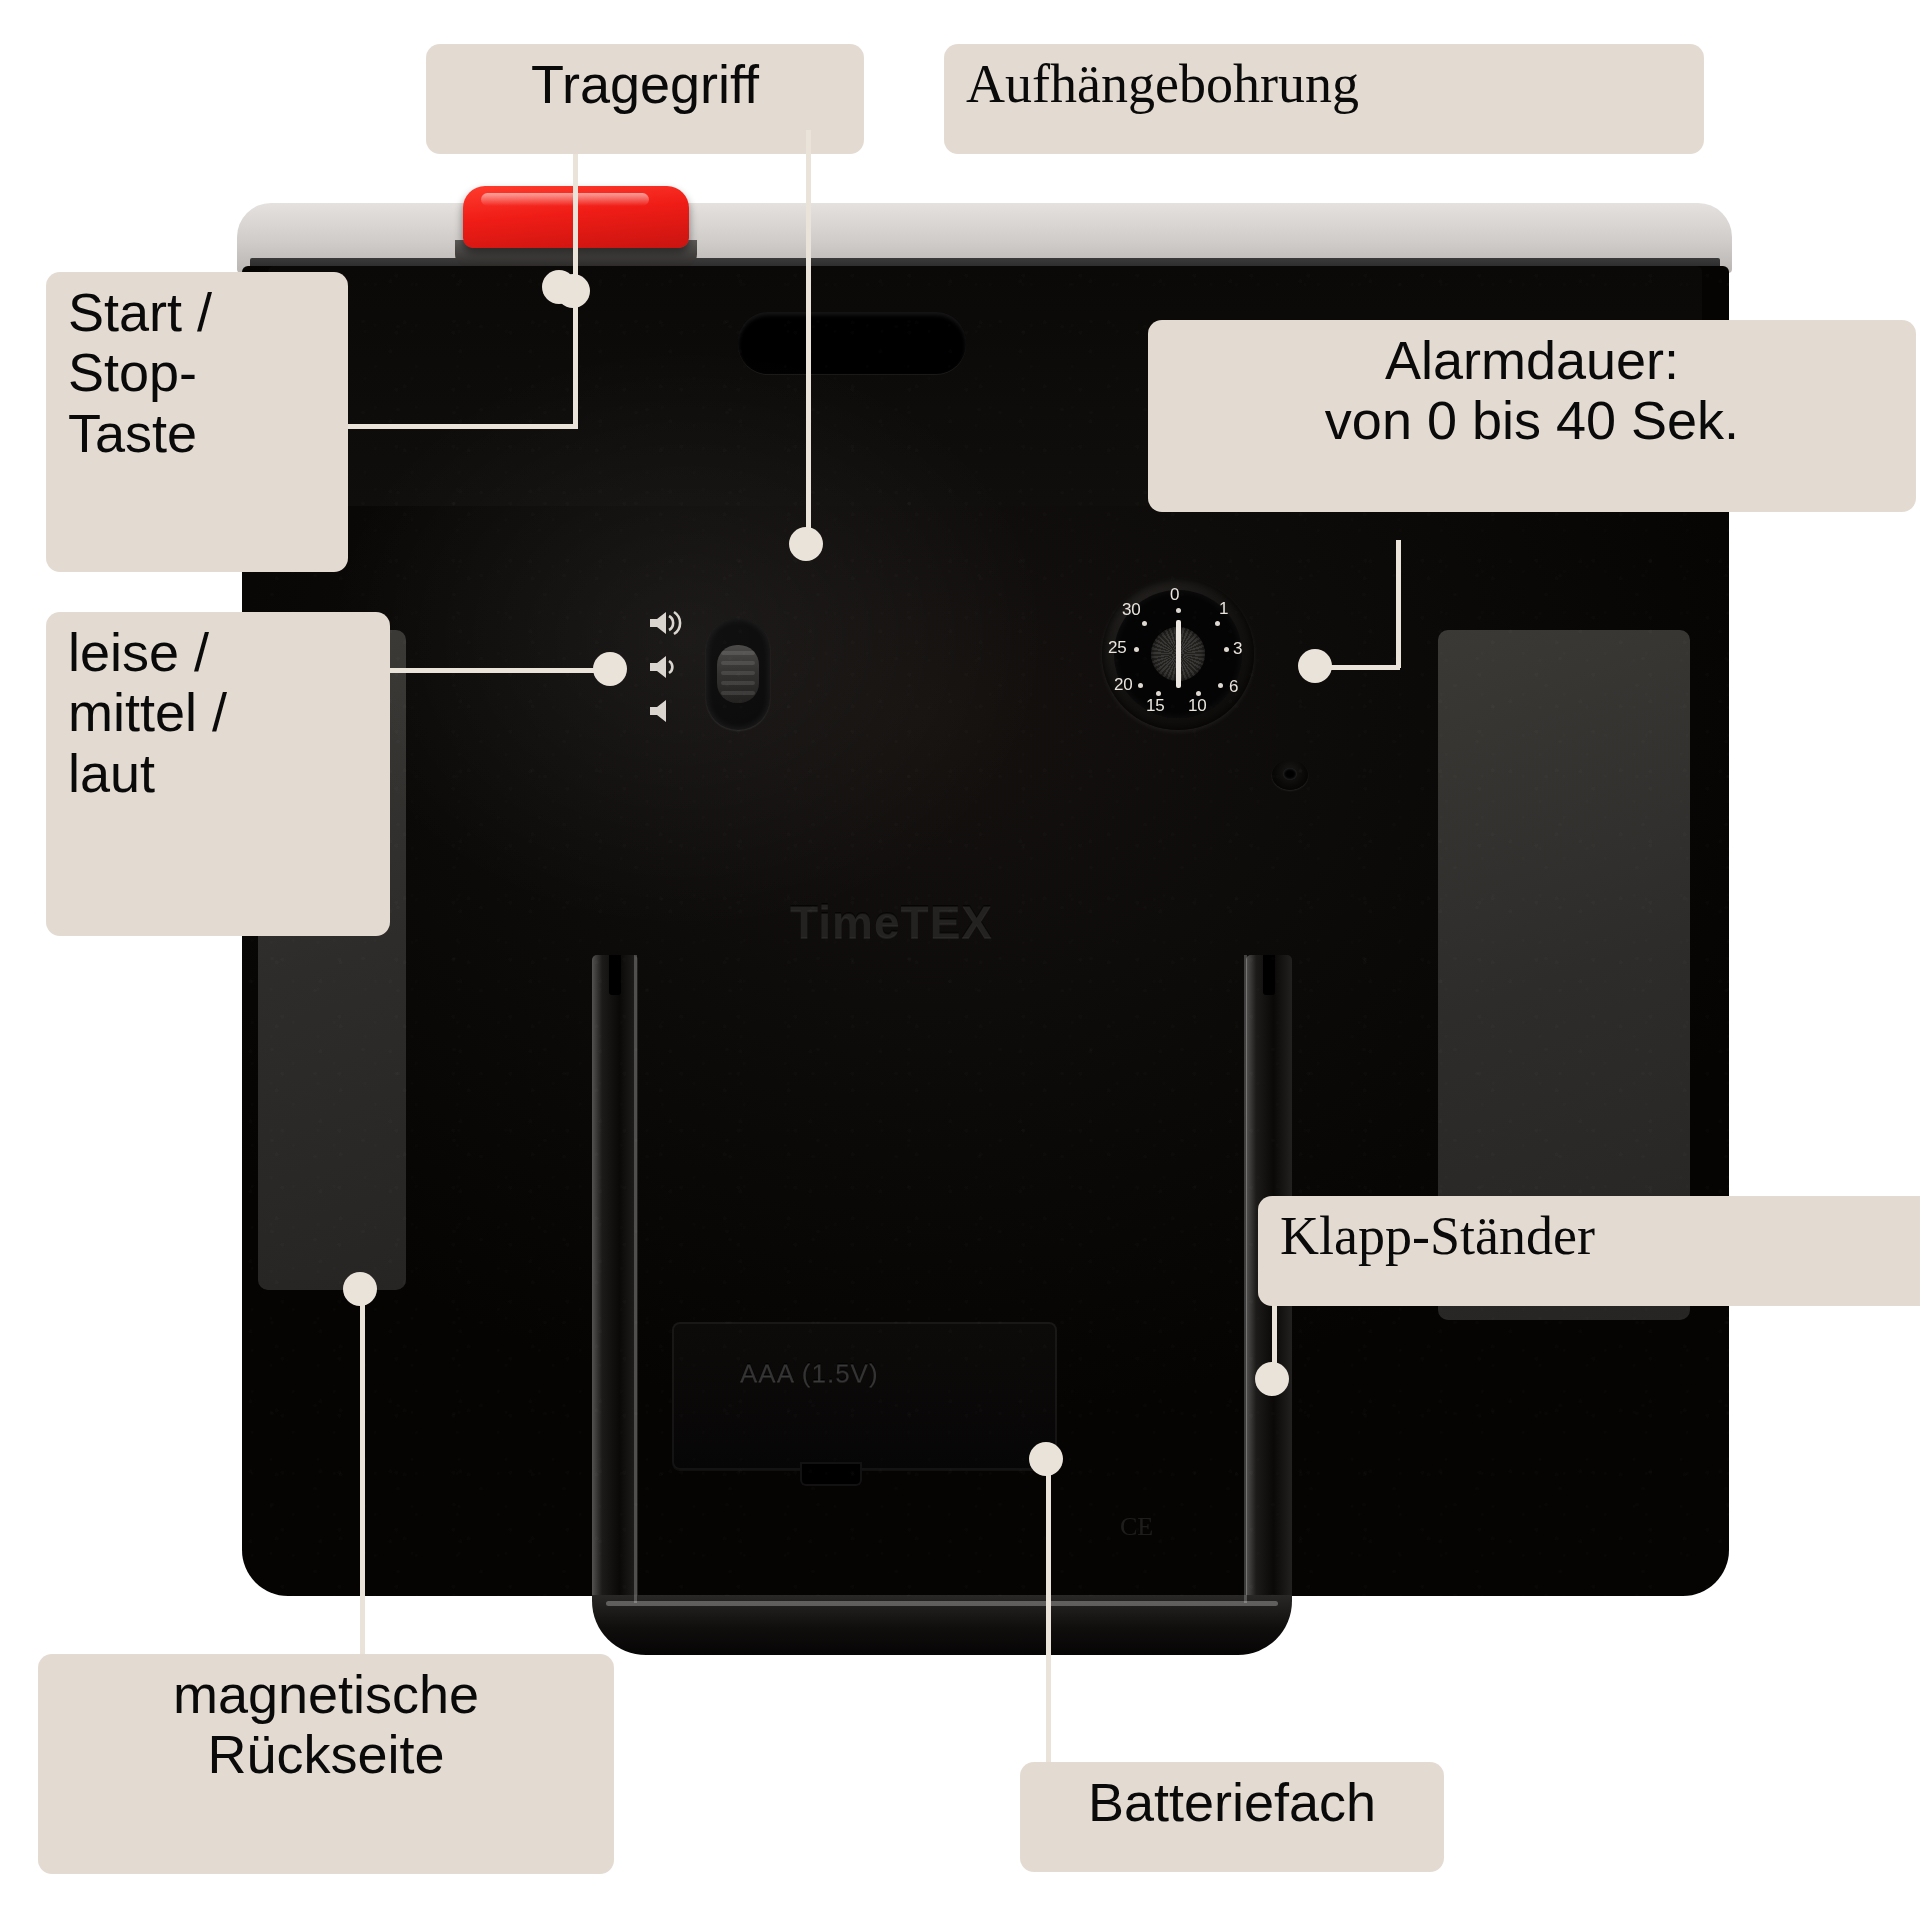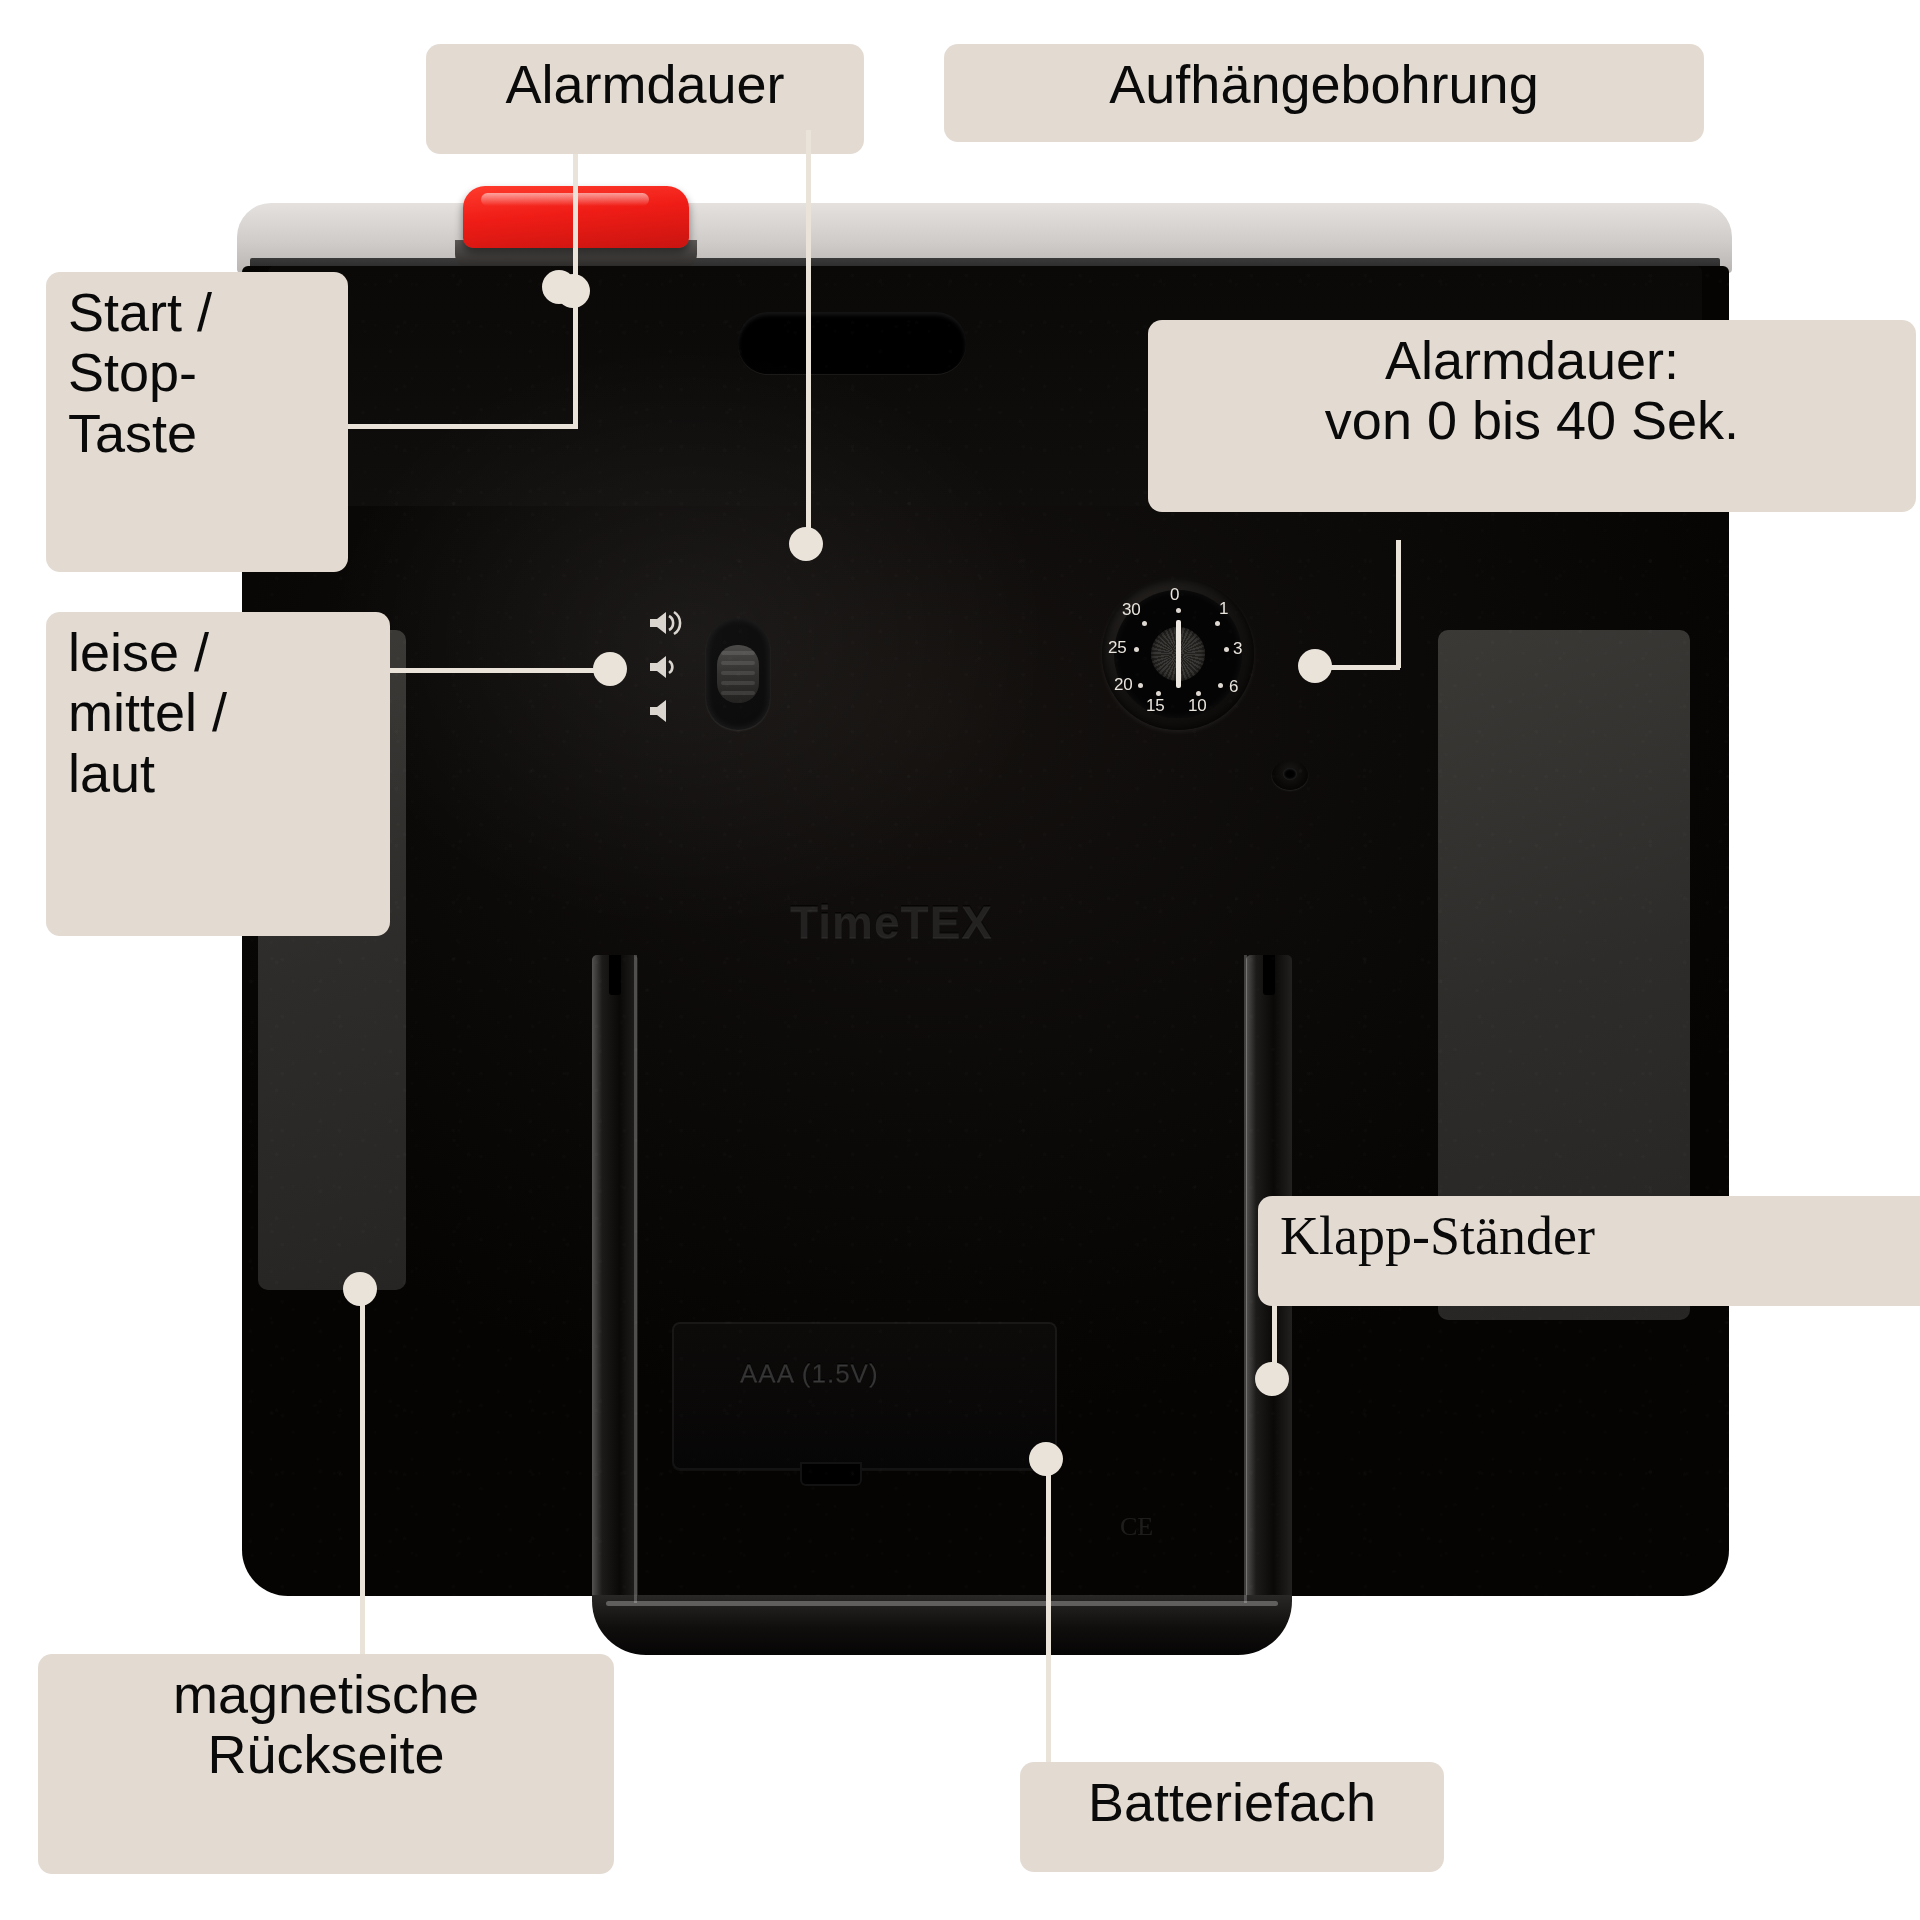--- a/index.html
+++ b/index.html
@@ -444,25 +444,25 @@
     <div class="ce-mark">CE</div>
 
     <div class="texture"></div>
     <div class="sheen"></div>
   </div>
 
   <div class="leader v" style="left:573px; top:130px; height:160px;"></div>
   <div class="leader h" style="left:373px; top:424px; width:205px;"></div>
   <div class="leader v" style="left:573px; top:290px; height:138px;"></div>
   <div class="callout-dot" style="left:556px; top:274px;"></div>
-  <div class="callout-box" style="left:426px; top:44px; width:438px; height:110px; text-align:center;">Alarmdauer</div>
+  <div class="callout-box" style="left:426px; top:44px; width:438px; height:110px; text-align:center;">Tragegriff</div>
 
   <div class="leader v" style="left:806px; top:130px; height:410px;"></div>
   <div class="callout-dot" style="left:789px; top:527px;"></div>
-  <div class="callout-box" style="left:944px; top:44px; width:760px; height:98px; text-align:center;">Aufhängebohrung</div>
+  <div class="callout-box" style="left:944px; top:44px; width:760px; height:110px; font-family:Liberation Serif, serif;">Aufhängebohrung</div>
 
   <div class="leader h" style="left:345px; top:424px; width:230px;"></div>
   <div class="callout-dot" style="left:542px; top:270px;"></div>
   <div class="callout-box" style="left:46px; top:250px; width:302px; height:300px; text-align:left;margin-top:22px;">Start /
 Stop-
 Taste</div>
 
   <div class="leader h" style="left:1315px; top:665px; width:85px;"></div>
   <div class="leader v" style="left:1396px; top:540px; height:128px;"></div>
   <div class="callout-dot" style="left:1298px; top:649px;"></div>

